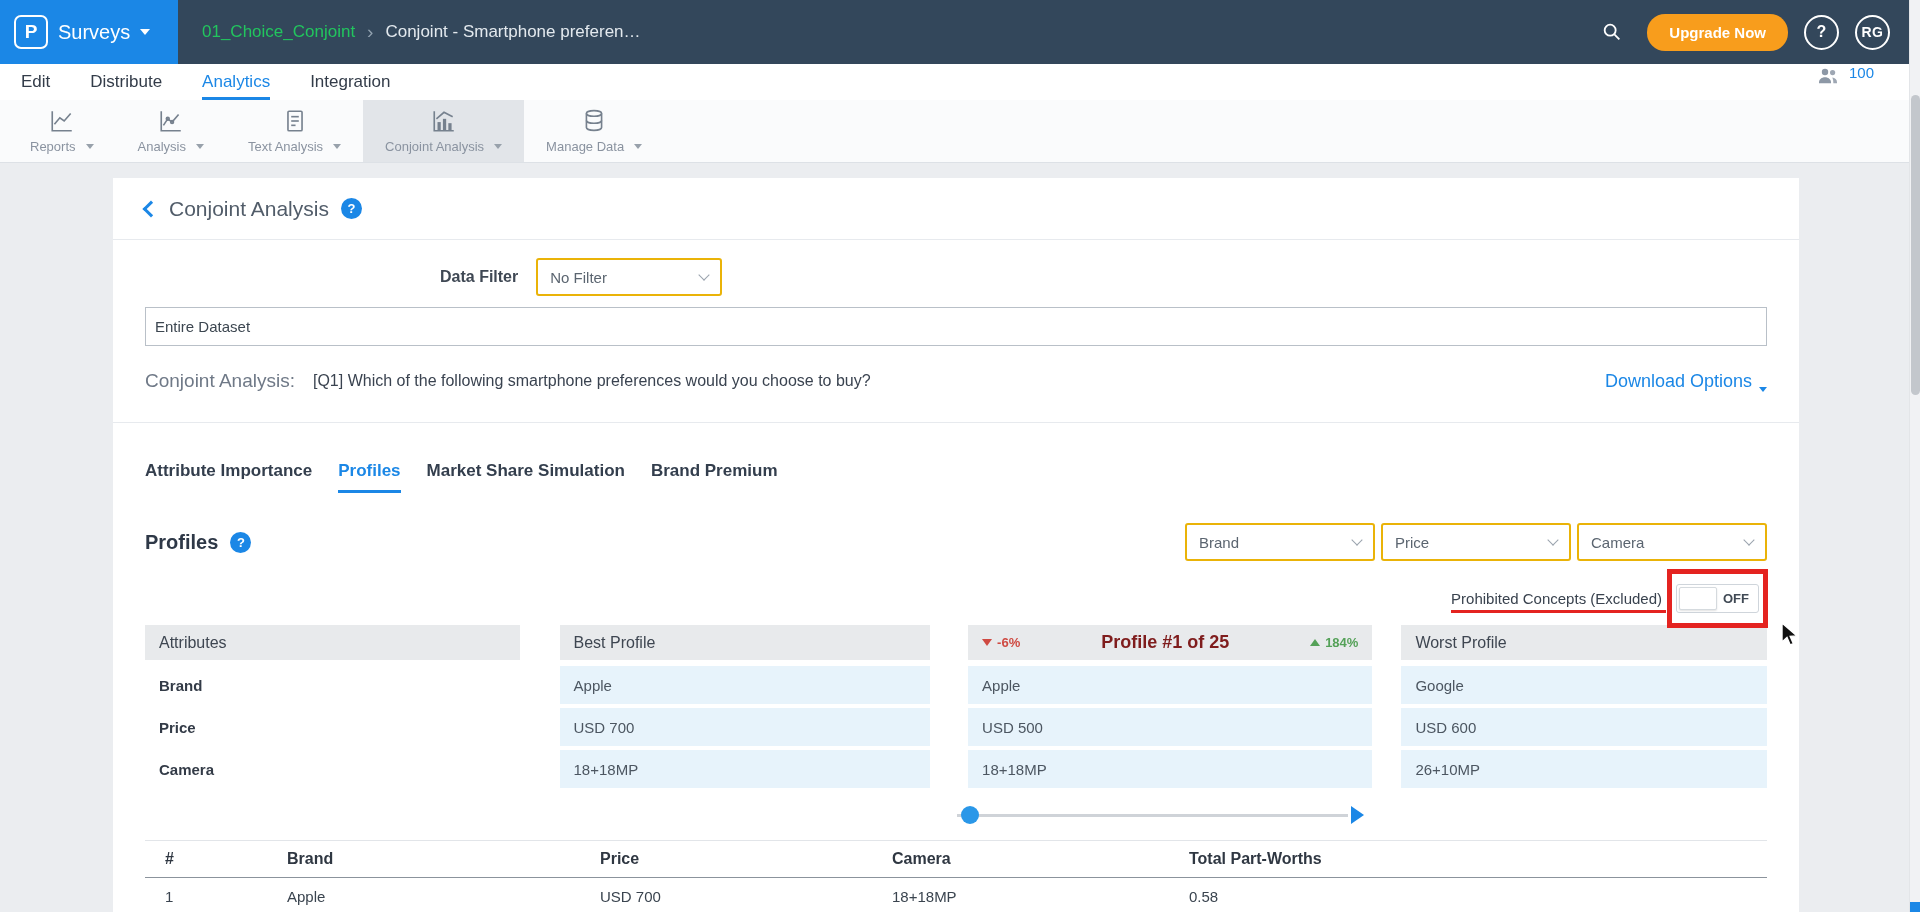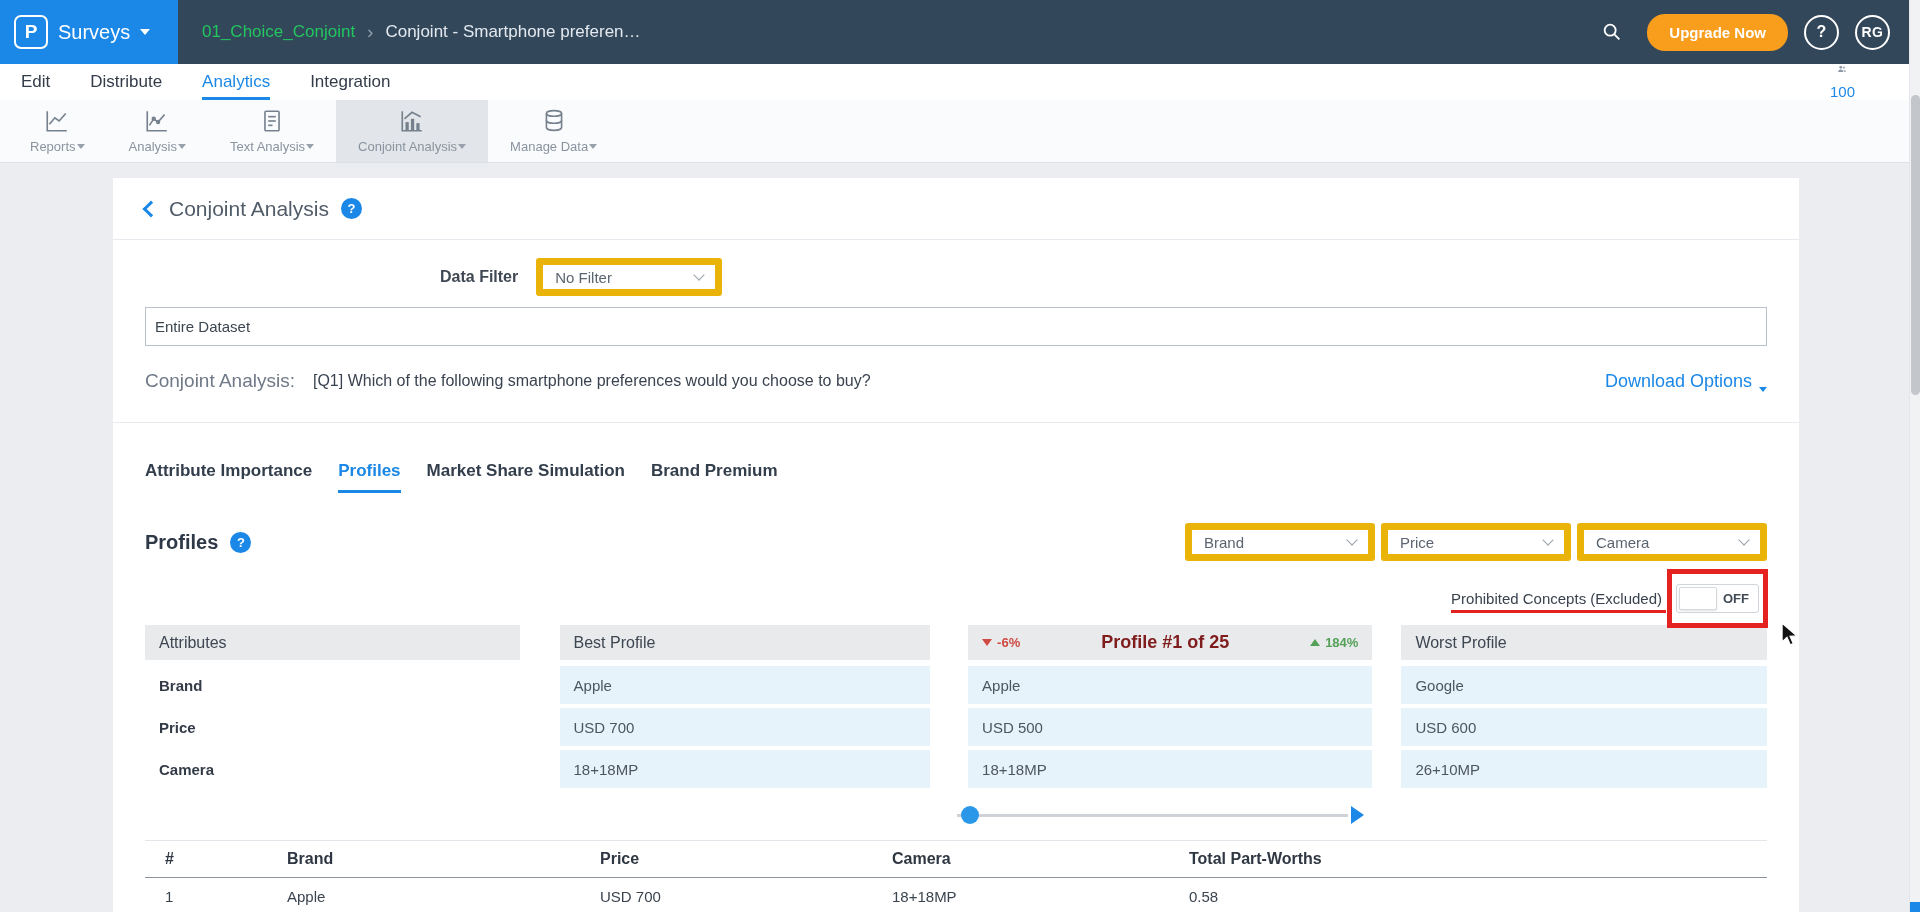--- a/index.html
+++ b/index.html
@@ -23,39 +23,39 @@
   .topbar-right { margin-left:auto; display:flex; align-items:center; gap:16px; padding-right:30px; }
   .icon-btn { background:none; border:none; cursor:pointer; display:flex; align-items:center; justify-content:center; width:38px; height:38px; border-radius:50%; }
   .upgrade { background:#f89d1c; color:#fff; border:none; border-radius:18px; padding:10px 22px; font-size:15px; font-weight:bold; cursor:pointer; font-family:inherit; }
   .circle-btn { width:35px; height:35px; border-radius:50%; border:2px solid #fff; background:none; color:#fff; font-size:16px; font-weight:bold; cursor:pointer; display:flex; align-items:center; justify-content:center; font-family:inherit; }
   .avatar { width:35px; height:35px; border-radius:50%; border:2px solid #fff; color:#fff; font-size:14px; font-weight:bold; display:flex; align-items:center; justify-content:center; letter-spacing:.5px; cursor:pointer; }
 
   
   .nav { height:36px; background:#fff; display:flex; align-items:stretch; padding-left:21px; }
   .nav-tab { display:flex; align-items:center; margin-right:40px; font-size:17px; color:#333c49; cursor:pointer; border-bottom:3px solid transparent; padding-top:3px; }
   .nav-tab.active { color:#1b87e6; border-bottom-color:#1b87e6; }
-  .nav-right { margin-left:auto; display:flex; align-items:flex-start; gap:9px; padding-right:65px;flex-direction:column; }
+  .nav-right { margin-left:auto; display:flex; align-items:flex-start; gap:9px; padding-right:46px; }
   .count { color:#1b87e6; font-size:15px; cursor:pointer; }
 
   
   .toolbar { height:63px; background:#fafbfc; border-bottom:1px solid #dde1e6; display:flex; align-items:stretch; padding-left:8px; }
   .tool-item { display:flex; flex-direction:column; align-items:center; justify-content:center; gap:5px; padding:0 22px; cursor:pointer; }
   .tool-item.active { background:#e2e5e9; }
-  .tool-label { font-size:13px; color:#8a93a0; display:flex; align-items:center; gap:1px; white-space:nowrap; }
+  .tool-label { font-size:13px; color:#8a93a0; display:flex; align-items:center; gap:10px; white-space:nowrap; }
 
   
   .main { height:749px; background:#ebedf0; padding:15px 0 0 113px; }
   .card { width:1686px; height:734px; background:#fff; overflow:hidden; }
   .card-header { height:62px; display:flex; align-items:center; gap:12px; padding:0 32px; border-bottom:1px solid #e7eaee; }
   .back-chev { width:12px; height:12px; border-left:3px solid #1b87e6; border-bottom:3px solid #1b87e6; transform:rotate(45deg); display:inline-block; cursor:pointer; }
   .page-title { font-size:21px; color:#515c69; }
   .help-badge { width:21px; height:21px; border-radius:50%; background:#1b87e6; color:#fff; font-weight:bold; font-size:13px; display:inline-flex; align-items:center; justify-content:center; cursor:pointer; flex:0 0 auto; }
   .filter-row { margin-top:18px; display:flex; align-items:center; gap:18px; padding-left:327px; }
   .filter-label { font-size:16px; font-weight:bold; color:#3f4854; }
-  .select { height:38px; border:7px solid #eab308; border-radius:3px; display:flex; align-items:center; padding:0 12px; font-size:15px; color:#5b6570; background:#fff; cursor:pointer; }
+  .select { height:38px; border:2px solid #eab308; border-radius:3px; display:flex; align-items:center; padding:0 12px; font-size:15px; color:#5b6570; background:#fff; cursor:pointer; }
   .select .chev { margin-left:auto; }
   .chev { width:8px; height:8px; border-right:1.7px solid #9aa3ad; border-bottom:1.7px solid #9aa3ad; transform:rotate(45deg); display:inline-block; margin-top:-4px; }
   .sel-filter { width:186px; }
   .dataset-input { display:block; margin:11px 32px 0; width:1622px; height:39px; border:1px solid #b9c0c8; font-size:15px; color:#3c4650; padding:0 9px; font-family:inherit; }
   .question-row { margin-top:14px; height:42px; display:flex; align-items:center; padding:0 32px; }
   .question-label { font-size:19px; color:#6f7987; }
   .question-text { font-size:16px; color:#3a4350; margin-left:18px; }
   .download { margin-left:auto; color:#1b87e6; font-size:18px; display:flex; align-items:flex-end; gap:7px; cursor:pointer; }
   .section-divider { border-bottom:1px solid #e7eaee; margin-top:20px; }
   .sub-tabs { margin-top:38px; padding:0 32px; display:flex; gap:26px; }

